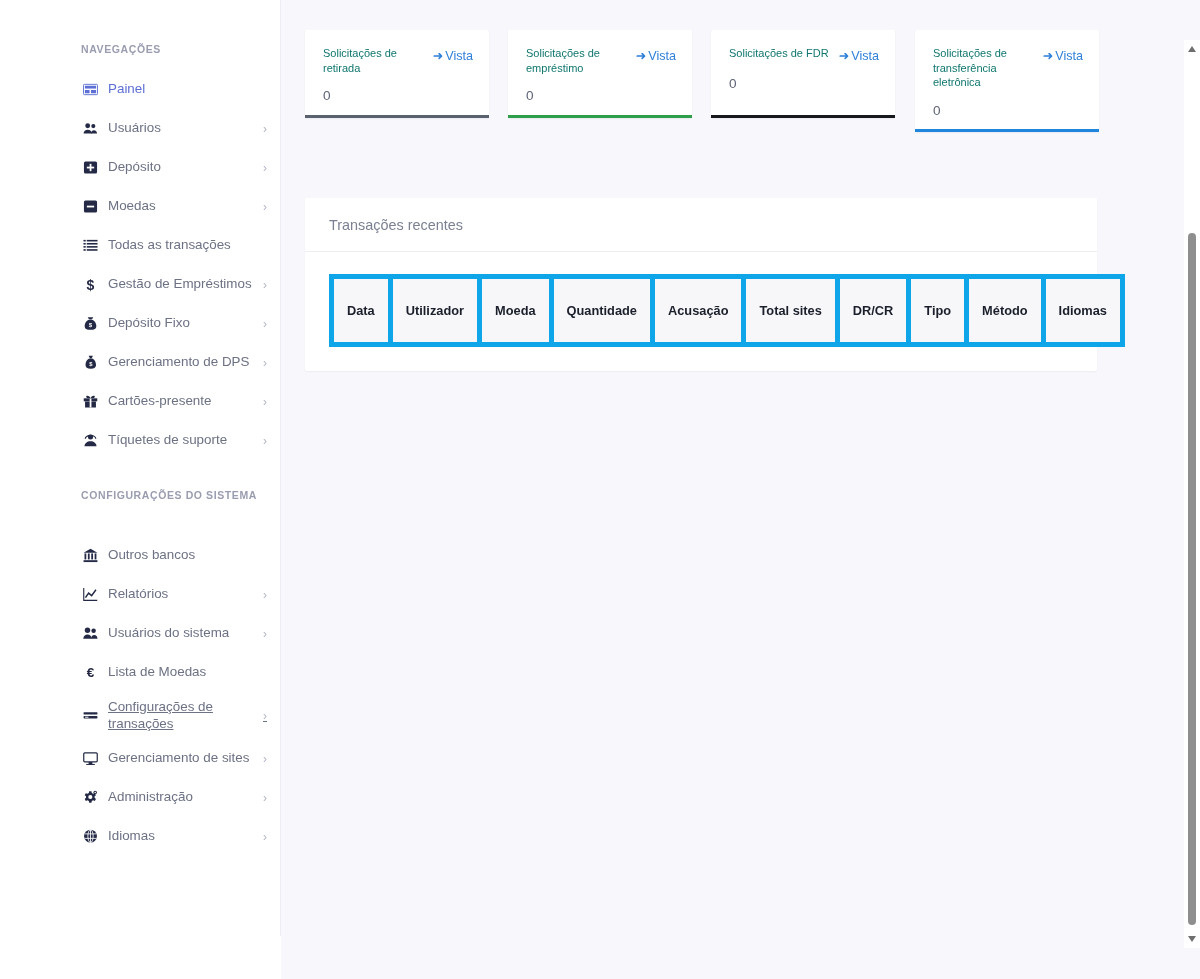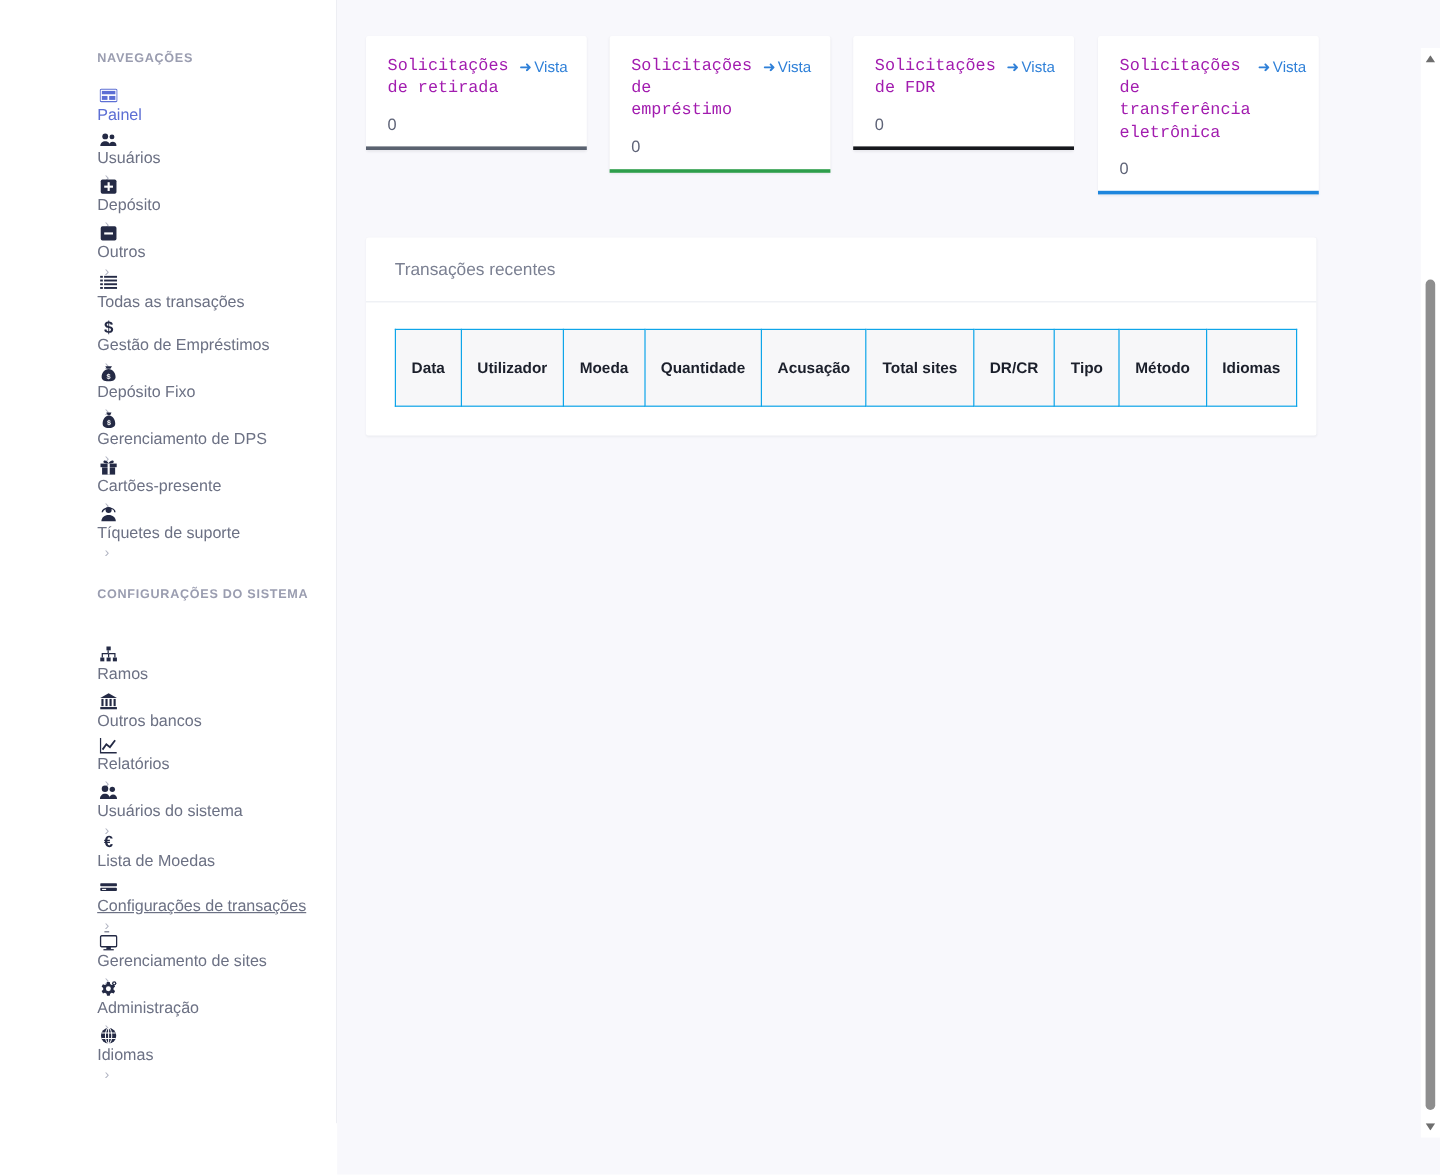--- a/index.html
+++ b/index.html
@@ -24,26 +24,25 @@
     padding: 0 0 0 24px;
   }
   #nav-title-1 { position: absolute; top: 43px; left: 0; }
   #nav-title-2 { position: absolute; top: 489px; left: 0; }
 
   .nav-list { position: absolute; left: 0; width: 224px; }
   #nav-list-1 { top: 70px; }
   #nav-list-2 { top: 536px; }
 
   .nav-item {
-    display: flex; align-items: flex-start;
+    display: flex; align-items: center;
     height: 39px; padding: 0 14px 0 24px;
     color: #6c7184; font-size: 13.4px;
     text-decoration: none; cursor: pointer;
     position: relative;
-    flex-direction: column;
   }
   .nav-item.tall { height: 47px; text-decoration: underline; }
   .nav-item.active { color: #5d6fd4; }
   .nav-item .ico {
     width: 18px; min-width: 18px; height: 18px;
     margin-right: 9px;
     display: flex; align-items: center; justify-content: center;
     color: #242a45; font-size: 13px; line-height: 1;
   }
   .nav-item.active .ico { color: #5d6fd4; }
@@ -68,22 +67,22 @@
   #cards { position: absolute; left: 24px; top: 30px; width: 814px; }
   .card {
     position: absolute; top: 0;
     background: #ffffff;
     border-radius: 2px;
     box-shadow: 0 1px 2px rgba(40,44,63,0.07);
     padding: 16px 16px 14px 18px;
   }
   .card-head { display: flex; align-items: flex-start; justify-content: space-between; }
   .card-title {
-    font-size: 14px; color: #a21caf; line-height: 1.33;
-    font-weight: 400; flex: 1; padding-right: 6px; font-family: Liberation Mono, monospace;
+    font-size: 11px; color: #0f766e; line-height: 1.33;
+    font-weight: 400; flex: 1; padding-right: 6px;
   }
   .card-link {
     font-size: 12.6px; color: #2f80d8; white-space: nowrap;
     text-decoration: none; display: inline-flex; align-items: center; gap: 2px;
     padding-top: 2px; cursor: pointer;
   }
   .card-link .arw { font-size: 12.5px; }
   .card-value { font-size: 13.6px; color: #5e6377; margin-top: 13px; }
   .card-bar { position: absolute; left: 0; right: 0; bottom: 0; height: 3px; }
 
@@ -100,21 +99,21 @@
   }
   #tx-header {
     padding: 19px 24px 18px 24px;
     border-bottom: 1px solid #eceef3;
     font-size: 14.4px; color: #7b8092;
   }
   #tx-body { padding: 22px 24px 24px 24px; }
   table#tx-table { border-collapse: collapse; width: auto; }
   table#tx-table thead th {
     background: #f7f7f9;
-    border: 1px solid #0ea5e9;
+    border: 5px solid #0ea5e9;
     color: #1b1f2b;
     font-size: 12.8px; font-weight: 700;
     padding: 24px 13px;
     text-align: center;
     white-space: nowrap;
   }
 
   
   #scrollbar {
     position: absolute; right: 0; top: 40px; width: 16px; height: 908px;
@@ -174,21 +173,21 @@
           <span class="lbl">Depósito</span>
           <span class="chev">›</span>
         </a>
         <a class="nav-item">
           <span class="ico">
             <svg width="15" height="15" viewBox="0 0 16 16">
               <rect x="1" y="1.6" width="14" height="12.8" rx="1.6" fill="currentColor"></rect>
               <rect x="4.1" y="7.1" width="7.8" height="1.9" fill="#fff"></rect>
             </svg>
           </span>
-          <span class="lbl">Outros</span>
+          <span class="lbl">Moedas</span>
           <span class="chev">›</span>
         </a>
         <a class="nav-item">
           <span class="ico">
             <svg width="15" height="15" viewBox="0 0 16 16">
               <rect x="0.5" y="2" width="2.4" height="1.7" fill="currentColor"></rect>
               <rect x="4" y="2" width="11.5" height="1.7" fill="currentColor"></rect>
               <rect x="0.5" y="5.3" width="2.4" height="1.7" fill="currentColor"></rect>
               <rect x="4" y="5.3" width="11.5" height="1.7" fill="currentColor"></rect>
               <rect x="0.5" y="8.6" width="2.4" height="1.7" fill="currentColor"></rect>
@@ -251,32 +250,20 @@
               <path d="M2.4 6.2c0-2 2.4-3.6 5.6-3.6s5.6 1.6 5.6 3.6" fill="none" stroke="currentColor" stroke-width="1.3"></path>
             </svg>
           </span>
           <span class="lbl">Tíquetes de suporte</span>
           <span class="chev">›</span>
         </a>
       </div>
 
     <div class="nav-section-title" id="nav-title-2">CONFIGURAÇÕES DO SISTEMA</div>
     <div class="nav-list" id="nav-list-2">
-        <a class="nav-item">
-          <span class="ico">
-            <svg width="15" height="15" viewBox="0 0 16 16">
-              <rect x="6.1" y="0.8" width="3.8" height="3.4" fill="currentColor"></rect>
-              <rect x="0.6" y="10.6" width="3.6" height="3.4" fill="currentColor"></rect>
-              <rect x="6.2" y="10.6" width="3.6" height="3.4" fill="currentColor"></rect>
-              <rect x="11.8" y="10.6" width="3.6" height="3.4" fill="currentColor"></rect>
-              <path d="M7.6 4.2v3H2.4v3.4M8 7.2v3.4M8.4 7.2h5.2v3.4" fill="none" stroke="currentColor" stroke-width="1.1"></path>
-            </svg>
-          </span>
-          <span class="lbl">Ramos</span>
-        </a>
         <a class="nav-item">
           <span class="ico">
             <svg width="15" height="15" viewBox="0 0 16 16">
               <path d="M8 0.8 15.4 5H0.6z" fill="currentColor"></path>
               <rect x="1.6" y="5.8" width="1.9" height="6.4" fill="currentColor"></rect>
               <rect x="5.2" y="5.8" width="1.9" height="6.4" fill="currentColor"></rect>
               <rect x="8.8" y="5.8" width="1.9" height="6.4" fill="currentColor"></rect>
               <rect x="12.4" y="5.8" width="1.9" height="6.4" fill="currentColor"></rect>
               <rect x="0.6" y="13" width="14.8" height="2" fill="currentColor"></rect>
             </svg>

